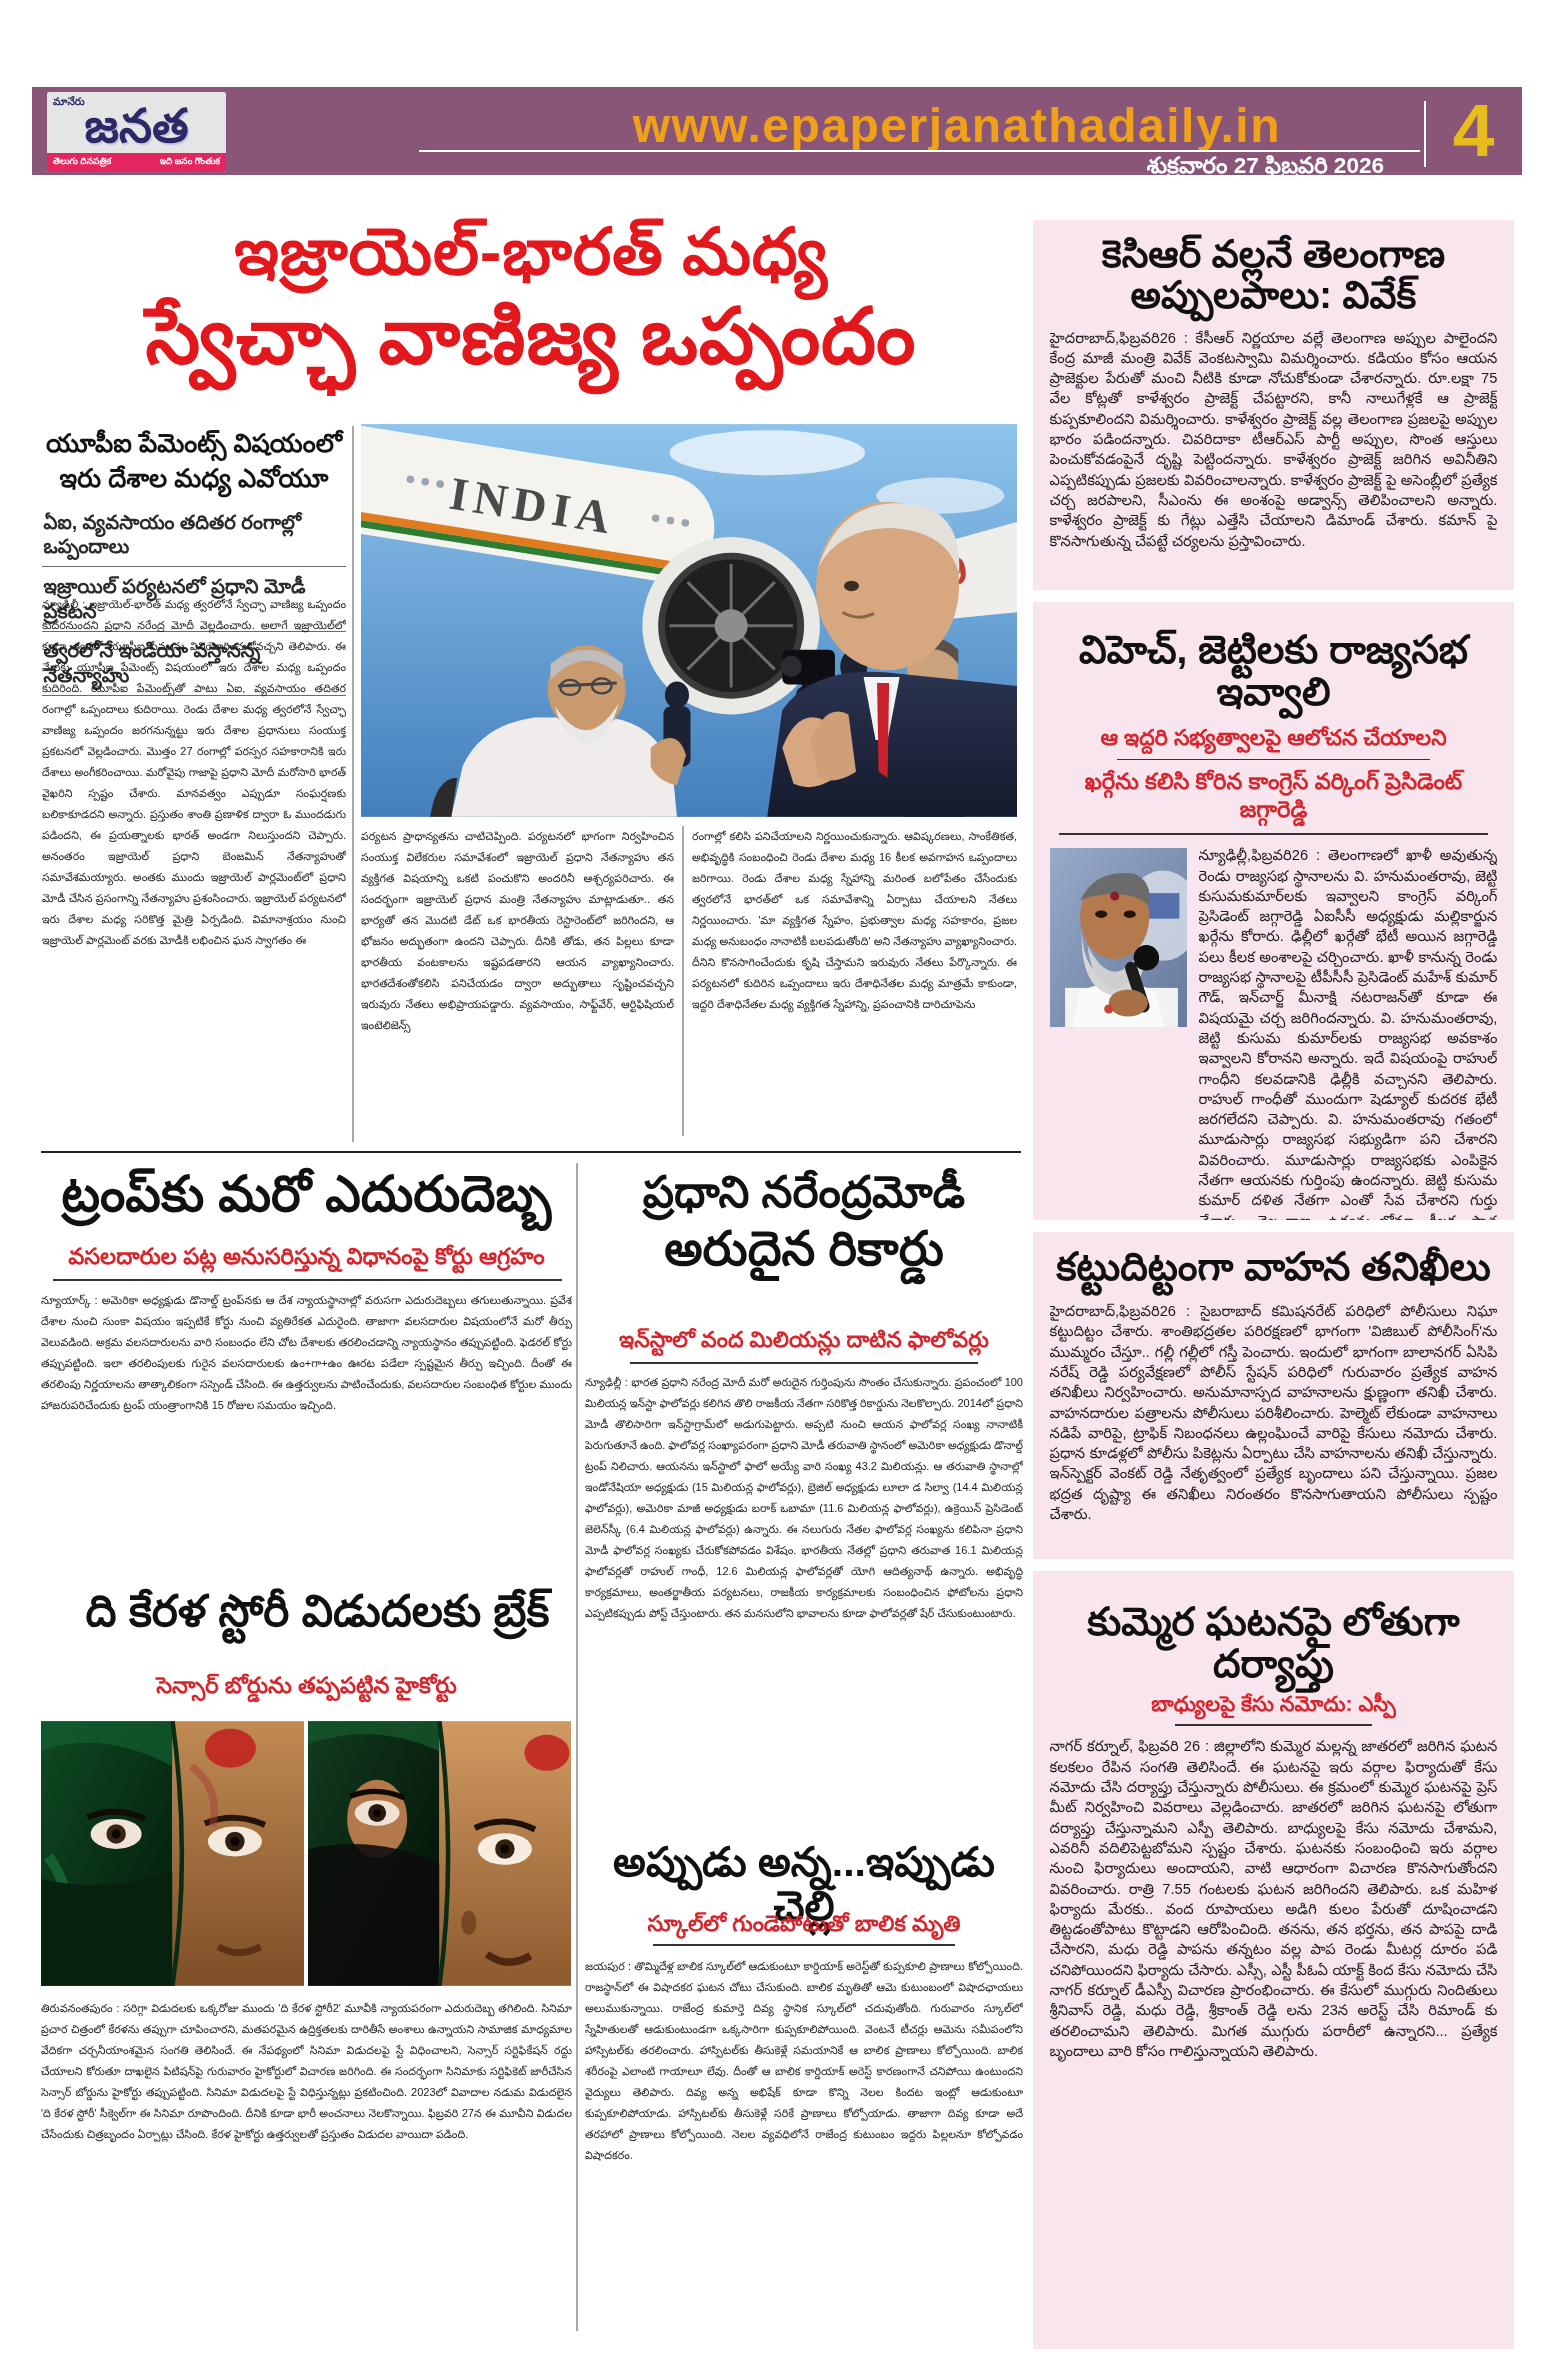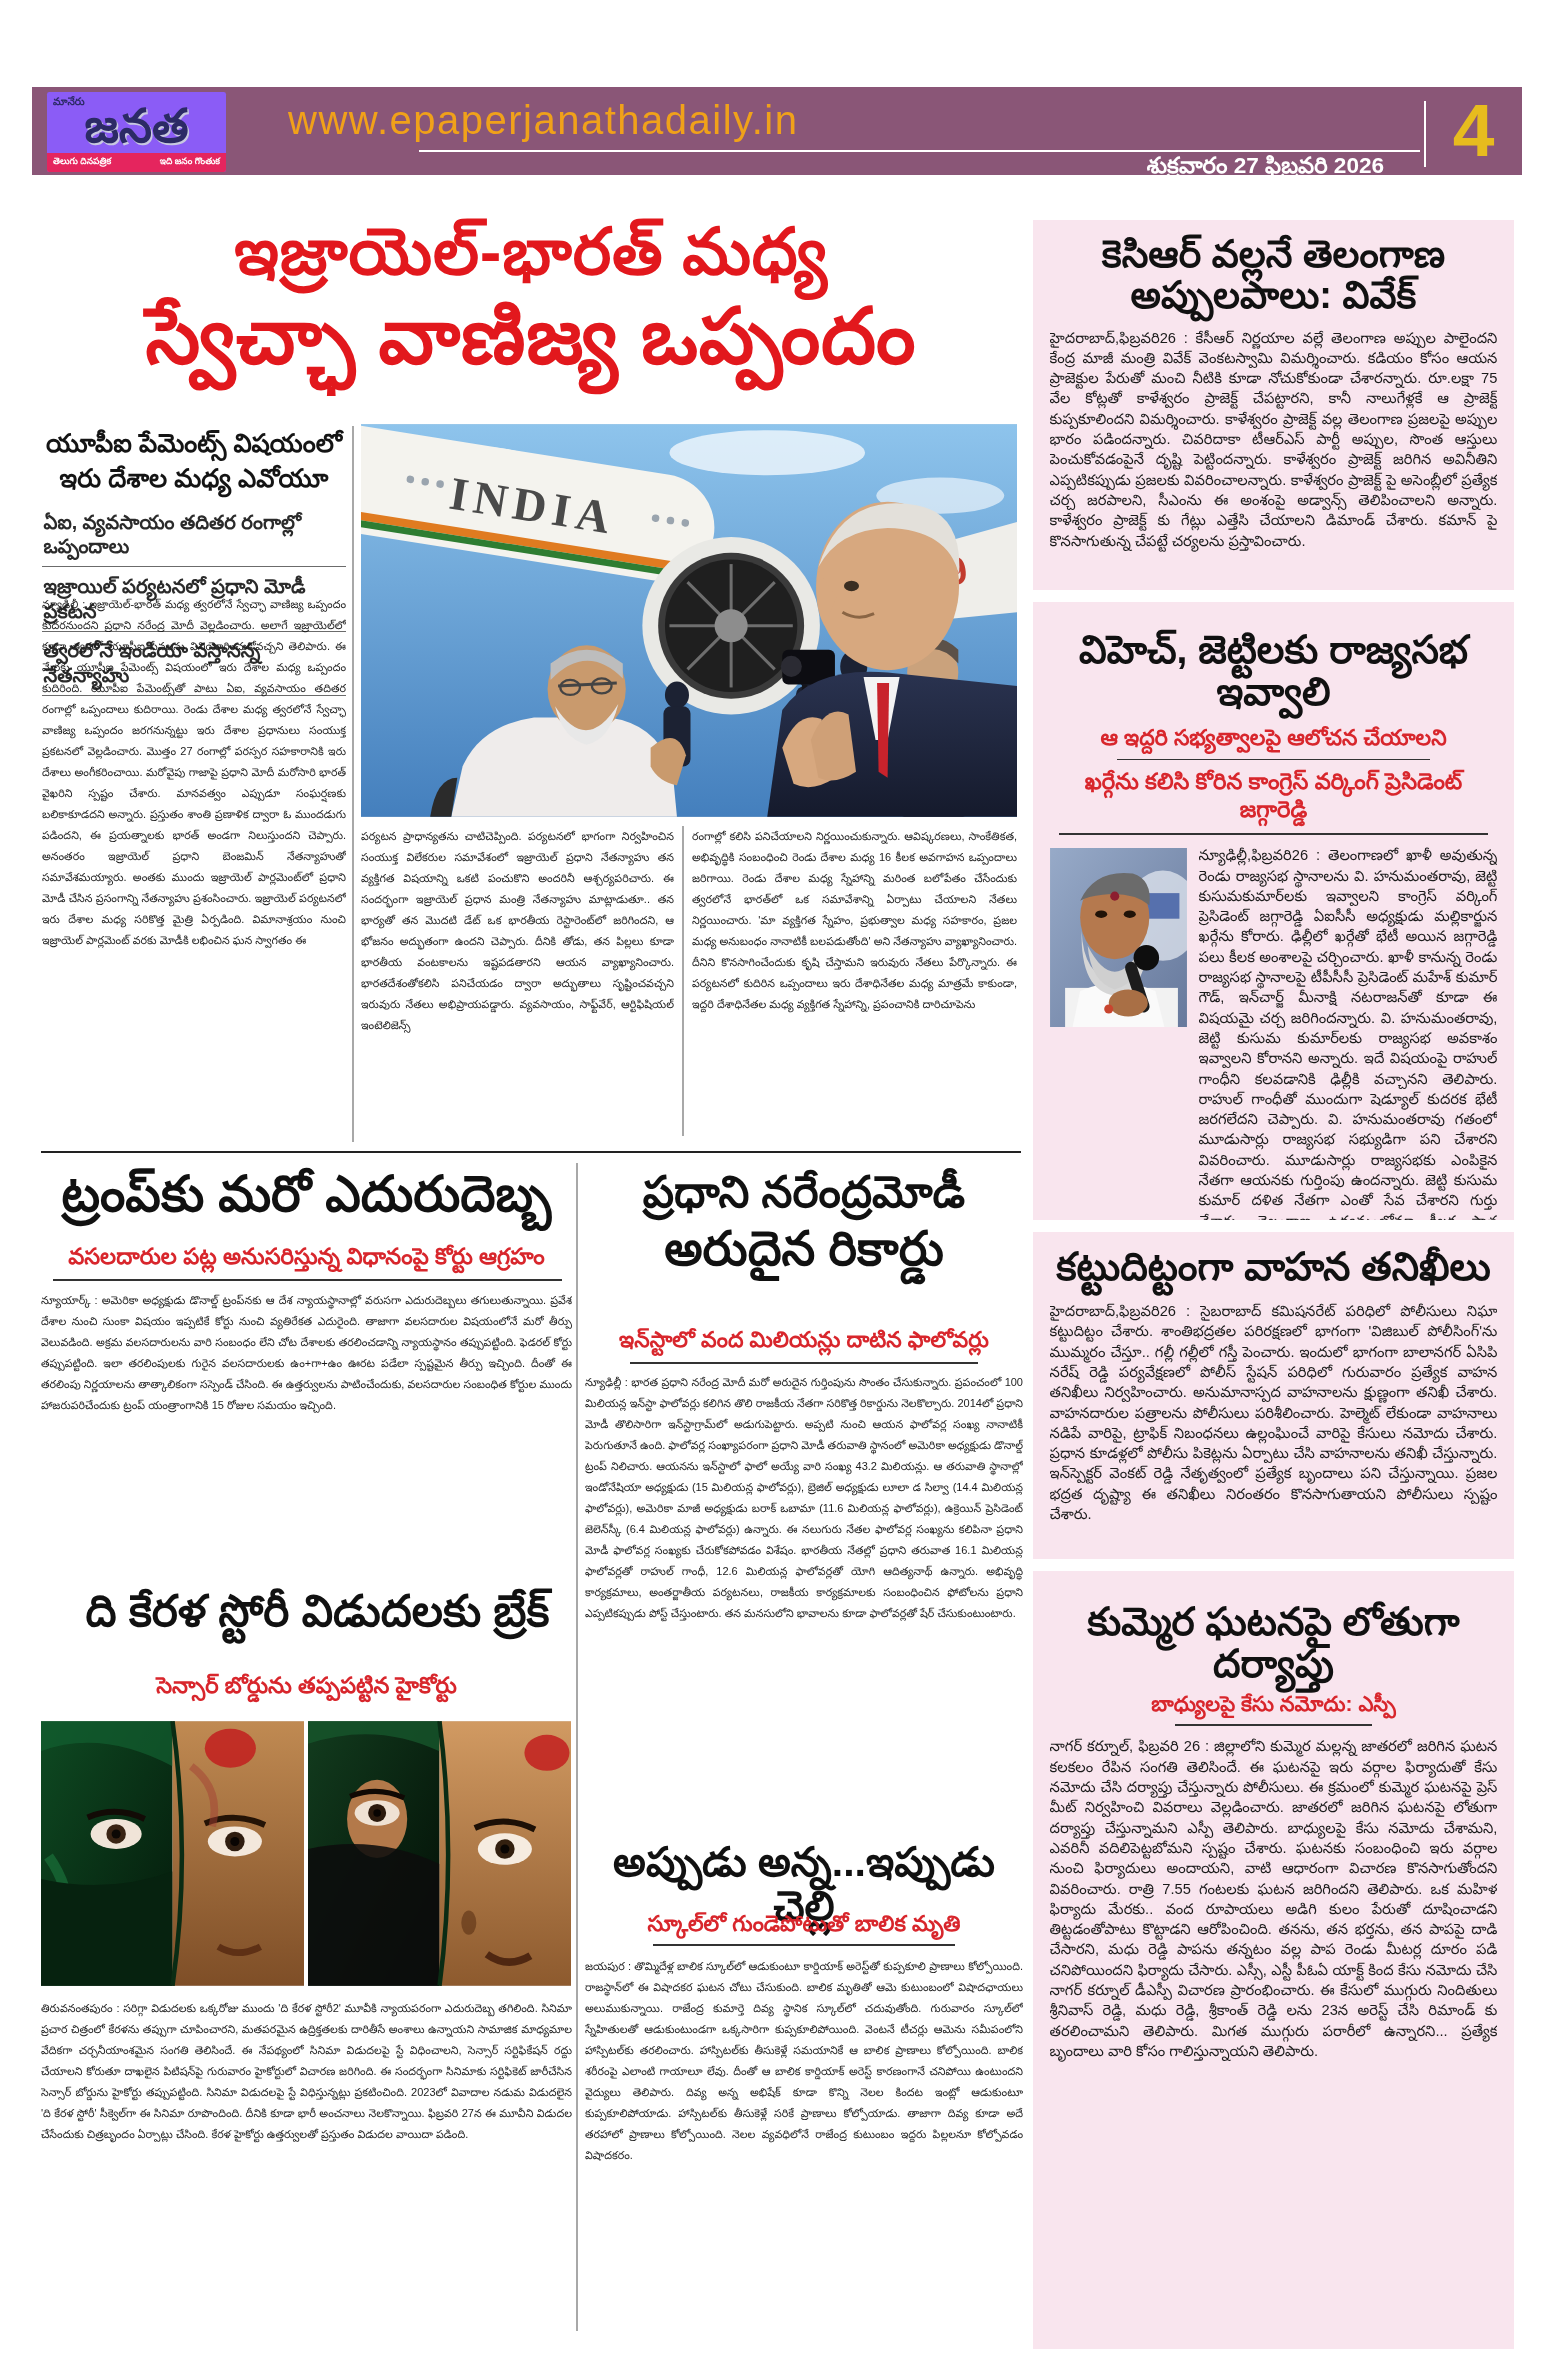--- a/index.html
+++ b/index.html
@@ -1,28 +1,28 @@
 <!DOCTYPE html>
 <html style="font-size:12px"><head>
 <meta charset="utf-8">
 <style>
   html,body{margin:0;padding:0;background:#ffffff;}
   .page{position:relative;width:1555px;height:2377px;background:#ffffff;overflow:hidden;
         font-family:"Liberation Sans","DejaVu Sans",sans-serif;color:#161616;}
   .abs{position:absolute;}
   
   .band{background:#8a5677;}
-  .logo-box{background:#8b5cf6;border-radius:2.3px;overflow:hidden;}
+  .logo-box{background:#e5e5e5;border-radius:2.3px;overflow:hidden;}
   .logo-top{position:absolute;left:6px;top:3.8px;font-size:10.5px;font-weight:bold;color:#2c2a66;}
   .logo-title{position:absolute;left:0;right:0;top:6px;text-align:center;font-size:47px;font-weight:800;
               color:#2c2a66;text-shadow:1.5px 1.5px 0 #c8c8e0;}
   .logo-strip{position:absolute;left:0;right:0;bottom:0;height:19px;background:#e5255e;display:flex;
               justify-content:space-between;align-items:center;padding:0 6px;}
   .logo-strip span{font-size:9px;font-weight:bold;color:#ffffff;white-space:nowrap;}
-  .url{font-size:40px;font-weight:normal;color:#f0a11a;text-align:left;letter-spacing:1.5px;}
+  .url{font-size:48px;font-weight:bold;color:#f0a11a;text-align:right;letter-spacing:1.5px;}
   .hdate{font-size:22.6px;font-weight:bold;color:#ffffff;text-align:center;}
   .pagenum{font-size:75px;font-weight:800;color:#e7bc1e;text-align:center;line-height:1;}
   
   .lead-h{color:#e2181d;font-weight:800;text-align:center;line-height:1.04;letter-spacing:0.8px;}
   .blk-h{color:#111111;font-weight:800;text-align:center;line-height:1.08;}
   .red-sub{color:#d8262c;font-weight:bold;text-align:center;line-height:1.25;}
   .deck{color:#141414;font-weight:bold;text-align:center;font-size:25.6px;line-height:35px;}
   .pt{font-size:19.6px;font-weight:bold;color:#2b2b2b;text-align:left;padding:6.8px 1.5px 7.5px 1.5px;
       border-bottom:1.1px solid #6b6b6b;line-height:1.25;}
   .body-text{font-size:11px;line-height:21px;text-align:justify;color:#1b1b1b;overflow:hidden;}

